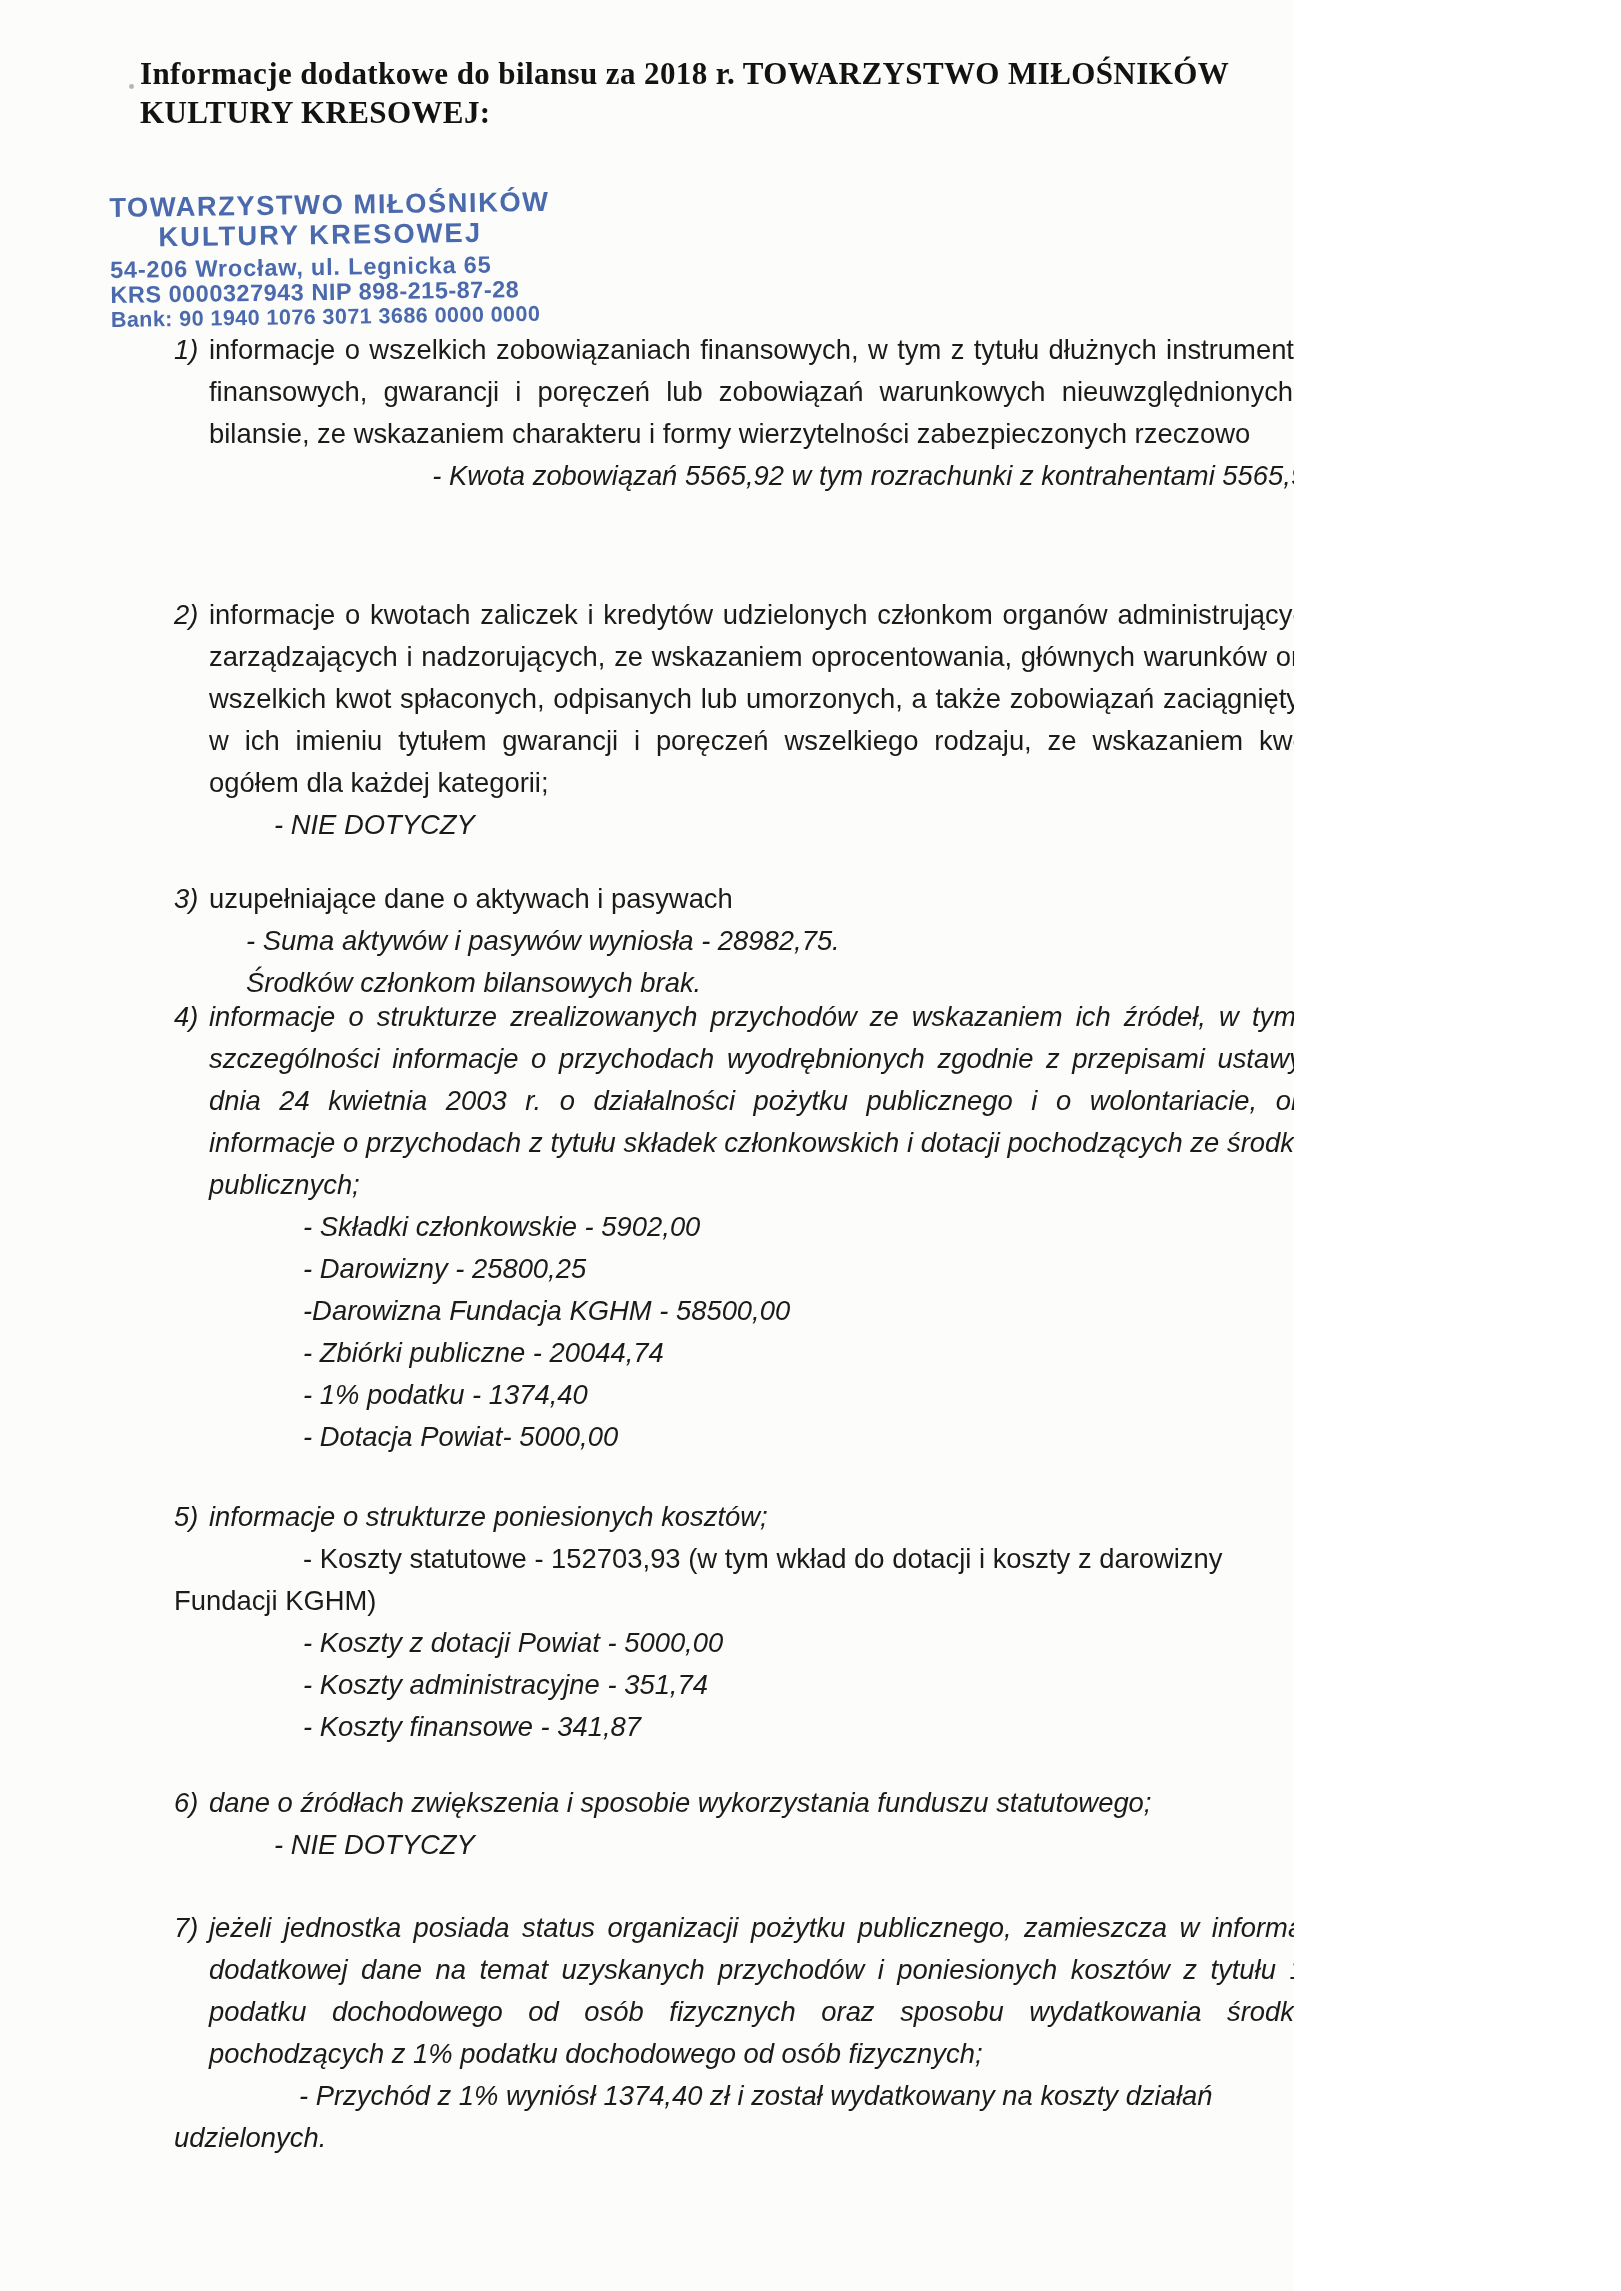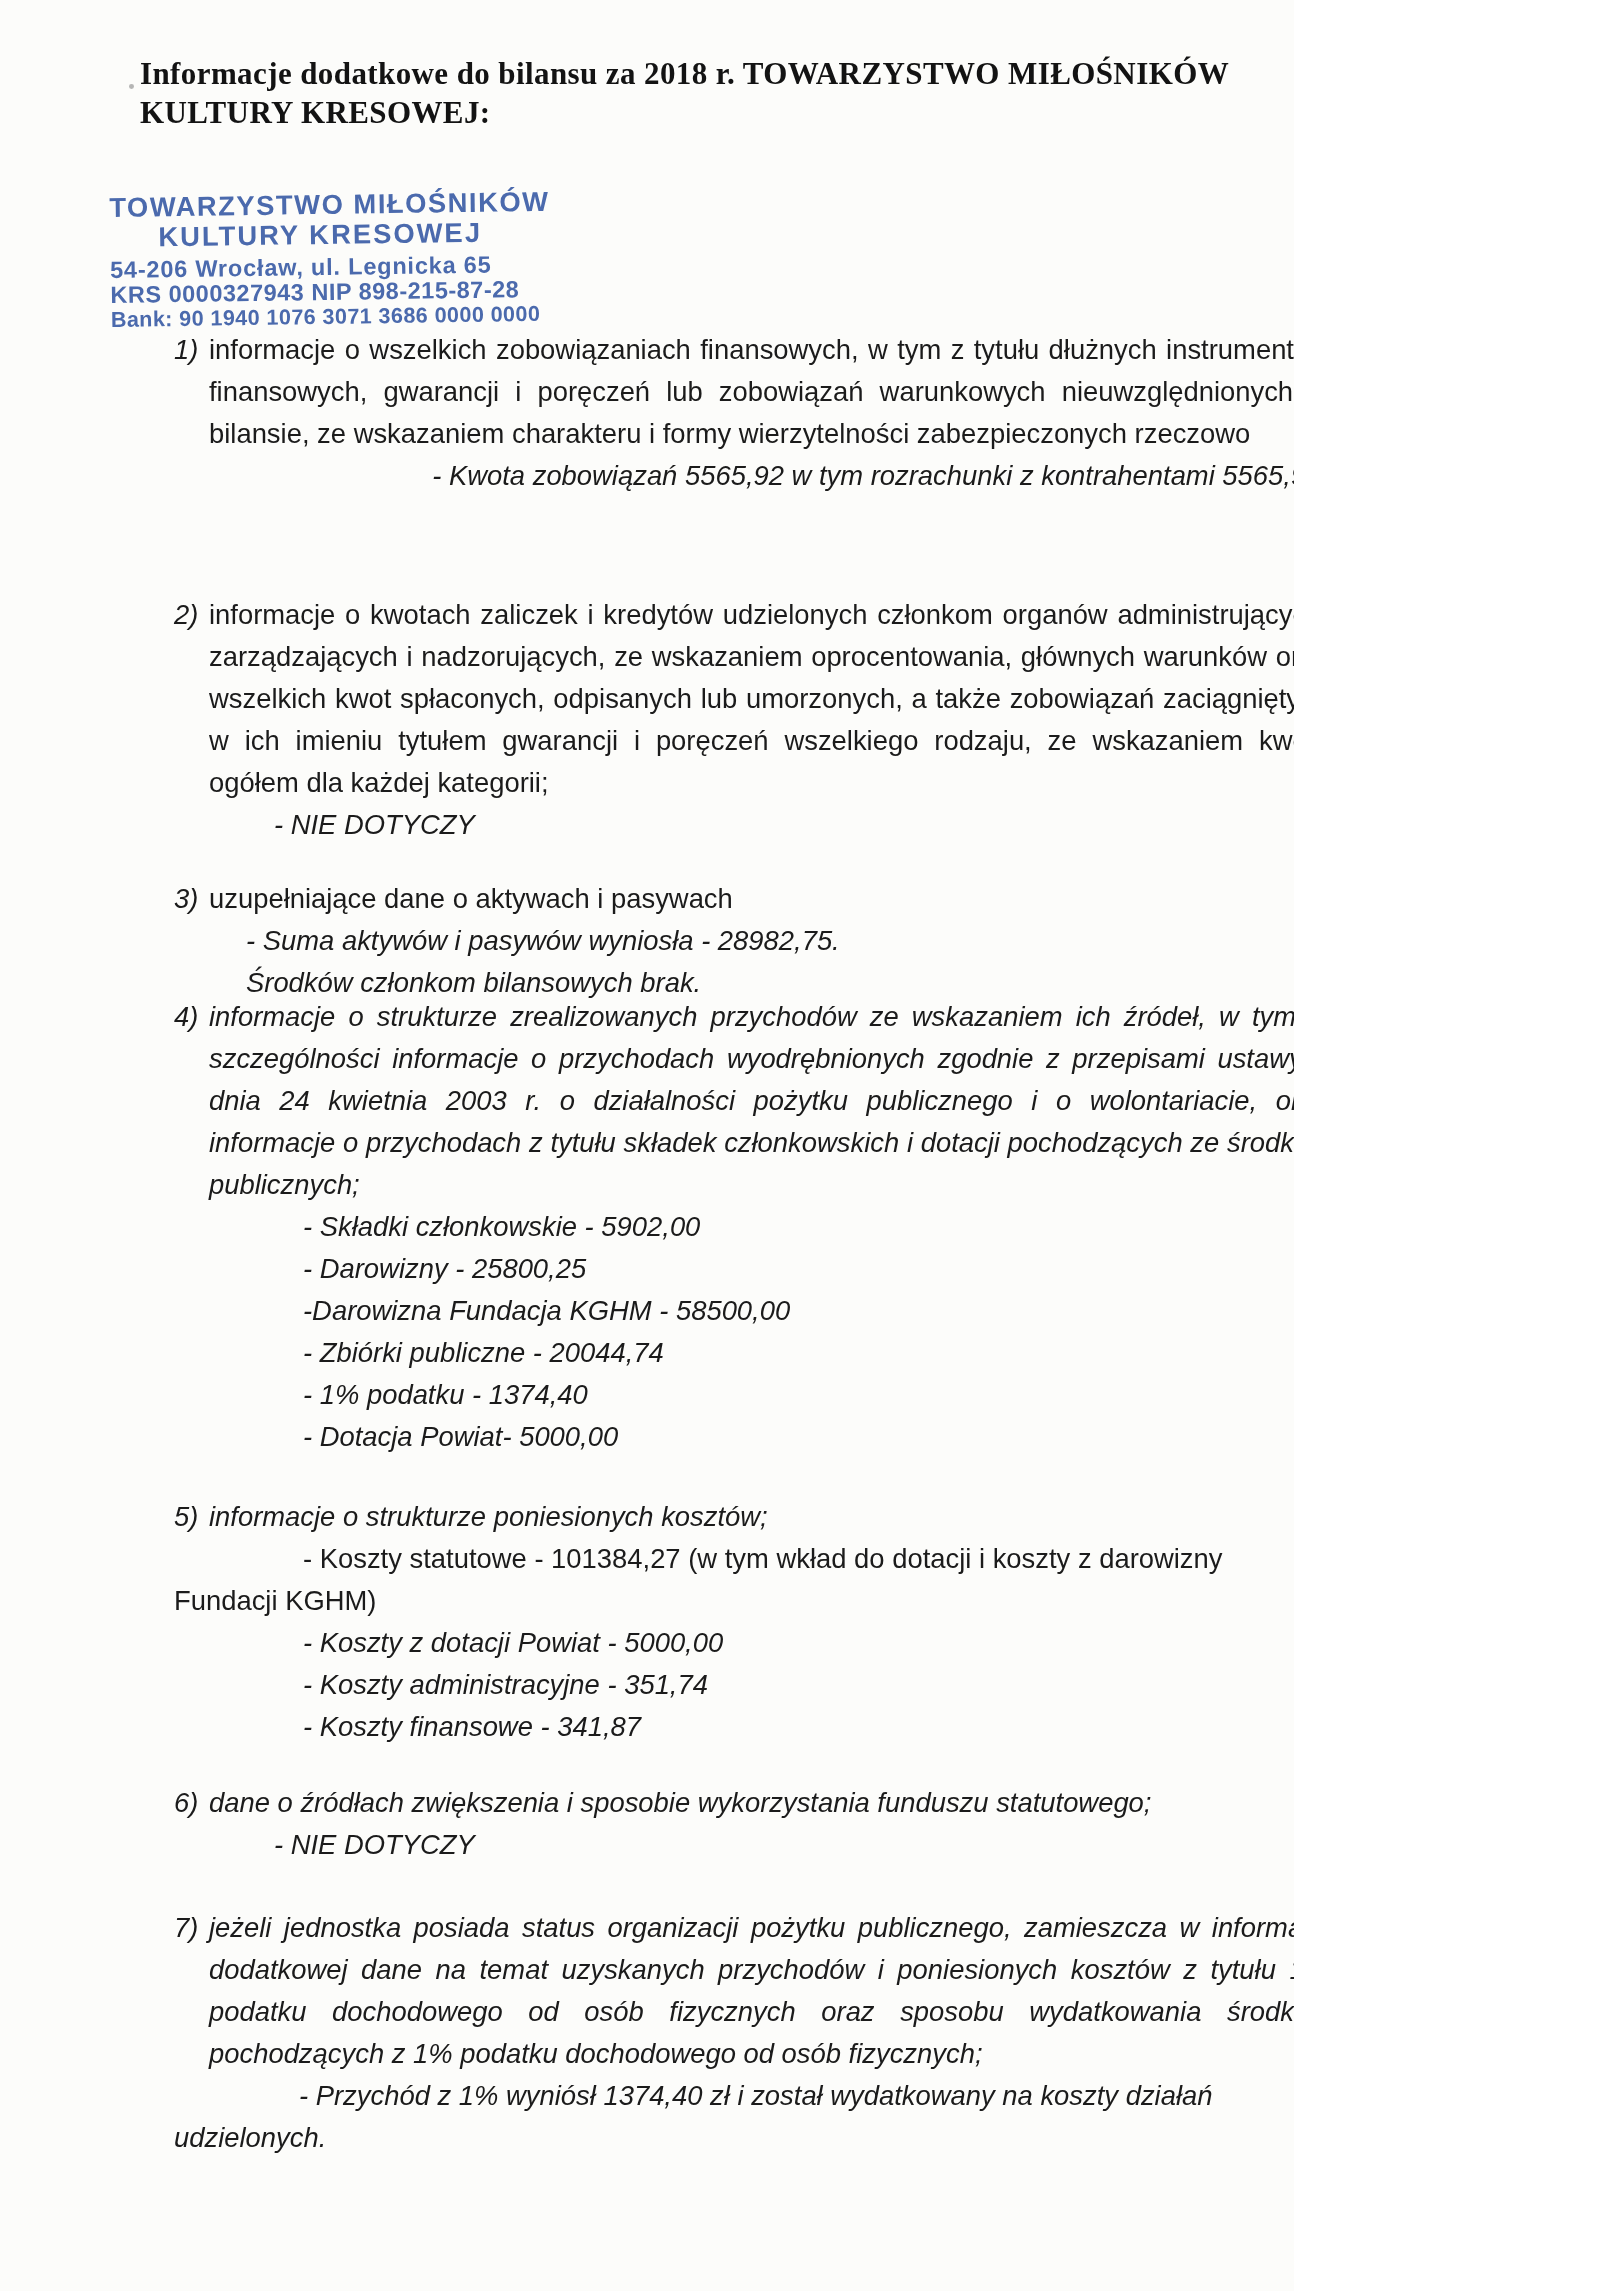--- a/index.html
+++ b/index.html
@@ -106,21 +106,21 @@
       <p class="ind96">- Zbiórki publiczne - 20044,74</p>
       <p class="ind96">- 1% podatku - 1374,40</p>
       <p class="ind96">- Dotacja Powiat- 5000,00</p>
     </div>
   </div>
 
   <div class="item" style="top:1496px">
     <span class="num">5)</span>
     <div class="itext">
       <p class="italic">informacje o strukturze poniesionych kosztów;</p>
-      <p class="ind96">-  Koszty statutowe - 101384,27 (w tym wkład do dotacji i koszty z darowizny</p>
+      <p class="ind96">-  Koszty statutowe - 152703,93 (w tym wkład do dotacji i koszty z darowizny</p>
       <p class="flush">Fundacji KGHM)</p>
       <p class="italic ind96">- Koszty z dotacji Powiat - 5000,00</p>
       <p class="italic ind96">- Koszty administracyjne - 351,74</p>
       <p class="italic ind96">- Koszty finansowe - 341,87</p>
     </div>
   </div>
 
   <div class="item" style="top:1782px">
     <span class="num">6)</span>
     <div class="itext italic">

